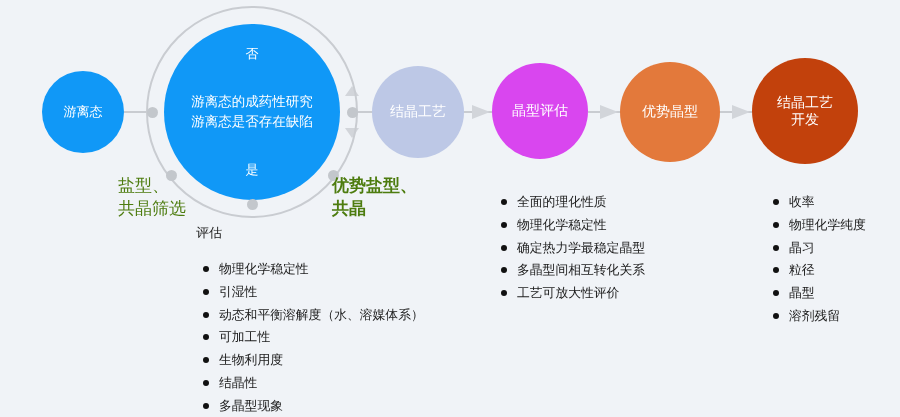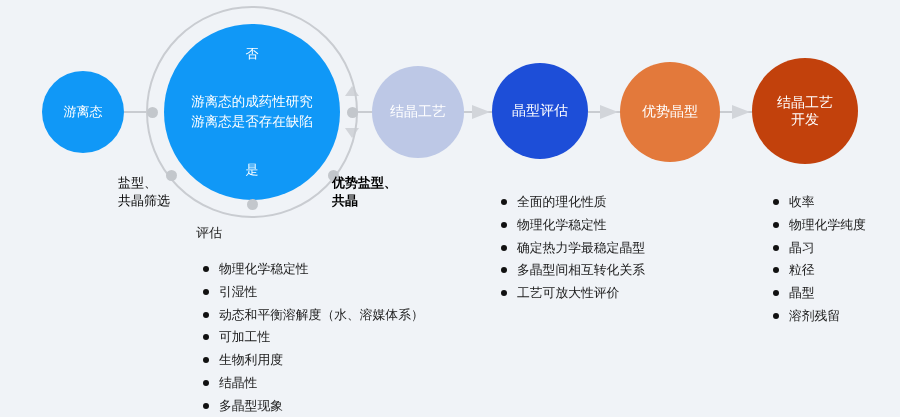--- a/index.html
+++ b/index.html
@@ -125,22 +125,22 @@
   }
   #ring-dot-left   { left: 147px; top: 107px; }
   #ring-dot-right  { left: 347px; top: 107px; }
   #ring-dot-bottom { left: 247px; top: 199px; }
   #ring-dot-bl     { left: 166px; top: 170px; }
   #ring-dot-br     { left: 328px; top: 170px; }
 
   
   .side-label {
     position: absolute;
-    font-size: 13px;
-    color: #000000;
+    font-size: 17px;
+    color: #4d7c0f;
     line-height: 1.38;
     white-space: pre-line;
     z-index: 5;
   }
   #label-salt-screening { left: 118px; top: 174px; }
   #label-dominant-salt  { left: 332px; top: 174px; font-weight: bold; }
 
   
   .list-block {
     position: absolute;
@@ -221,21 +221,21 @@
 
   <div class="side-label" id="label-salt-screening">盐型、
 共晶筛选</div>
   <div class="side-label" id="label-dominant-salt">优势盐型、
 共晶</div>
 
   <div class="node" id="node-crystal-discovery" style="background: rgb(189, 200, 230);">
     <span class="node-label">结晶工艺</span>
   </div>
 
-  <div class="node" id="node-crystal-evaluation" style="background: #1d4ed8;">
+  <div class="node" id="node-crystal-evaluation" style="background: #d946ef;">
     <span class="node-label">晶型评估</span>
   </div>
 
   <div class="node" id="node-dominant-crystal" style="background: rgb(227, 121, 59);">
     <span class="node-label">优势晶型</span>
   </div>
 
   <div class="node" id="node-crystallization-process" style="background: #c2410c;">
     <span class="node-label">结晶工艺
 开发</span>

